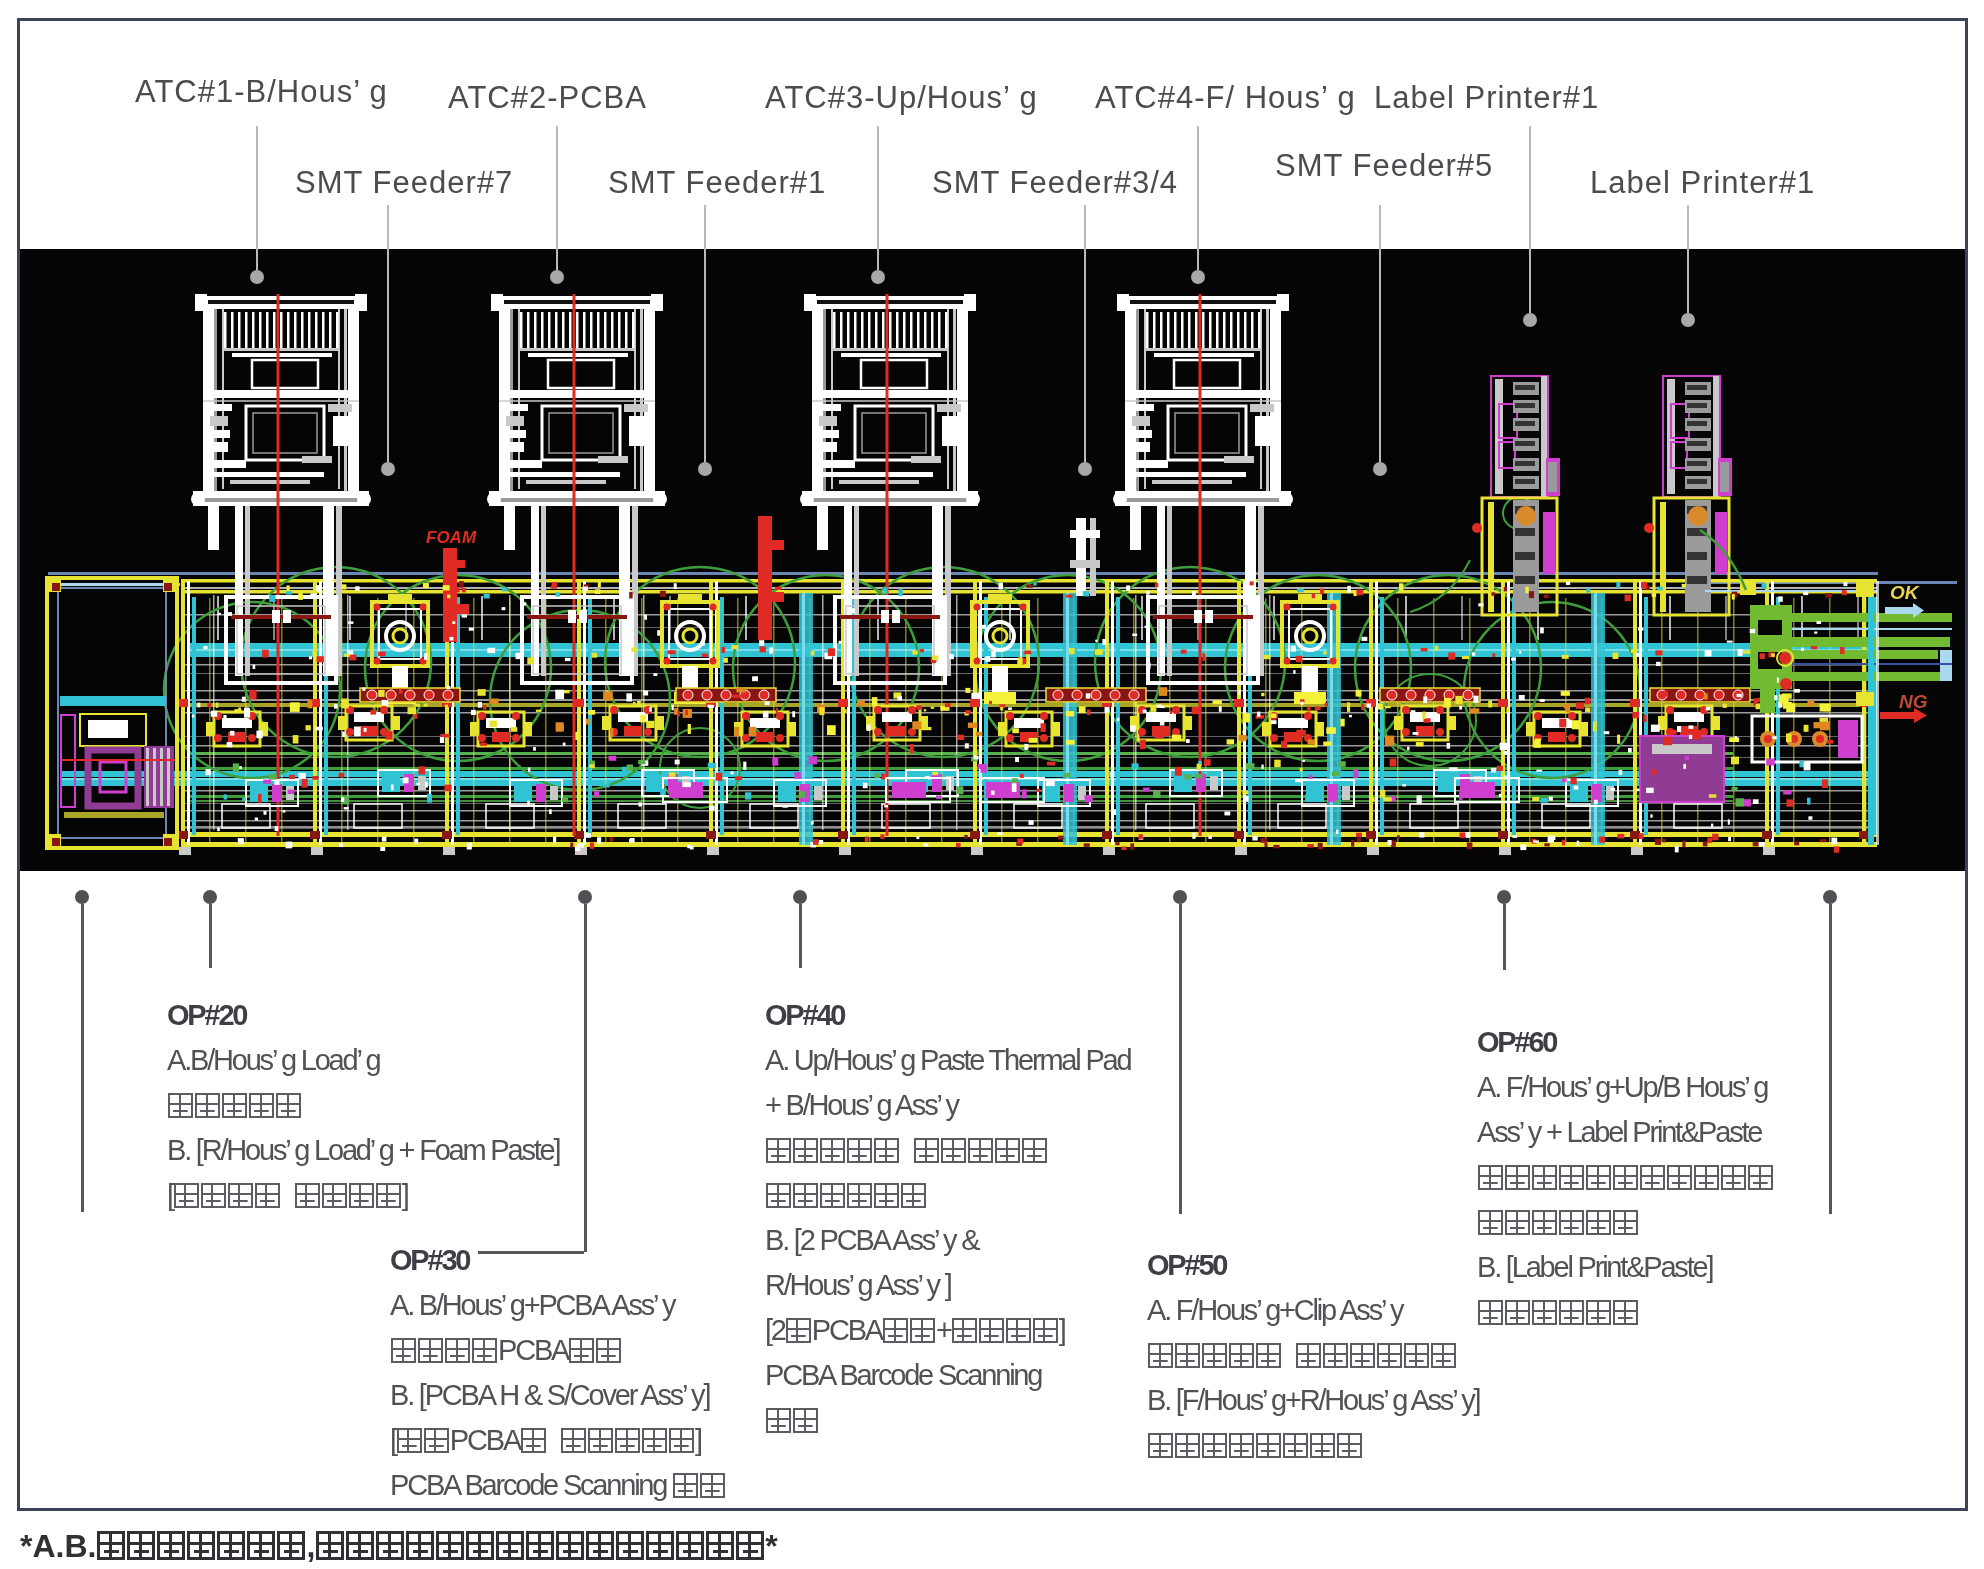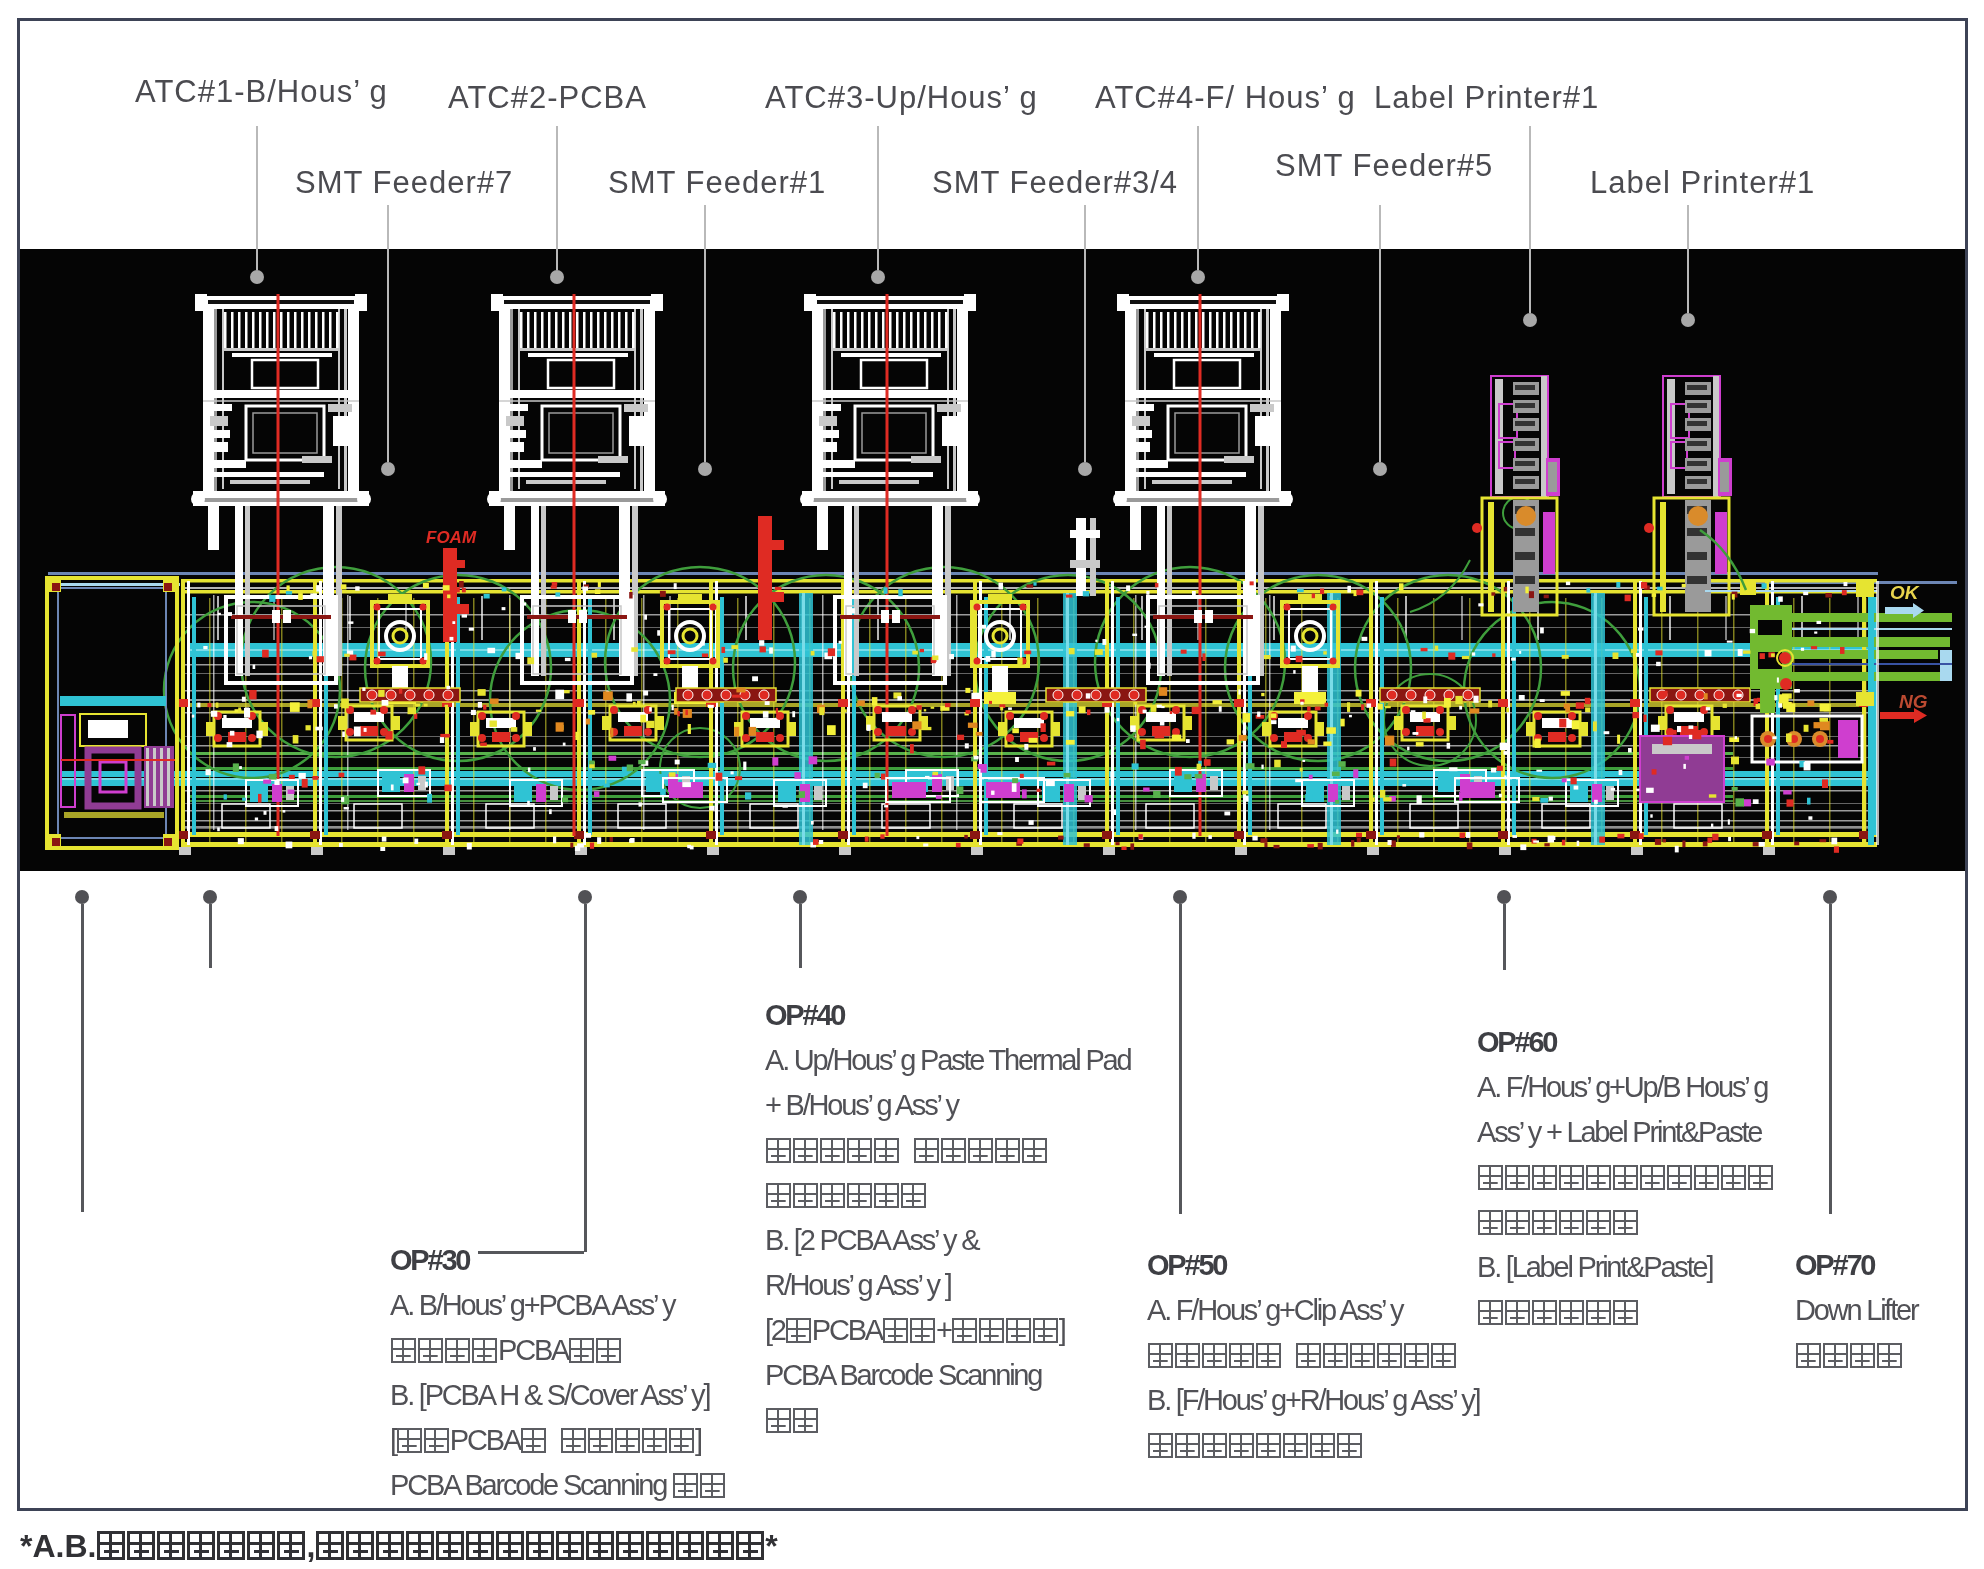--- a/index.html
+++ b/index.html
@@ -1181,18 +1181,18 @@
     <div class="vlnd" style="left:584px;top:904px;height:348px"></div>
     <div class="dotd" style="left:793px;top:890px"></div>
     <div class="vlnd" style="left:799px;top:904px;height:64px"></div>
     <div class="dotd" style="left:1173px;top:890px"></div>
     <div class="vlnd" style="left:1179px;top:904px;height:310px"></div>
     <div class="dotd" style="left:1497px;top:890px"></div>
     <div class="vlnd" style="left:1503px;top:904px;height:66px"></div>
     <div class="dotd" style="left:1823px;top:890px"></div>
     <div class="vlnd" style="left:1829px;top:904px;height:310px"></div>
     <div class="hlnd" style="left:478px;top:1251px;width:106px"></div>
+    <div class="op" style="left:167px;top:993px"><b>OP#20</b><br>A.B/Hous’ g Load’ g<br><i class="cj"></i><i class="cj"></i><i class="cj"></i><i class="cj"></i><i class="cj"></i><br>B. [R/Hous’ g Load’ g + Foam Paste]<br>[<i class="cj"></i><i class="cj"></i><i class="cj"></i><i class="cj"></i><span class="sp"></span><i class="cj"></i><i class="cj"></i><i class="cj"></i><i class="cj"></i>]</div>
     <div class="op" style="left:390px;top:1238px"><b>OP#30</b><br>A. B/Hous’ g+PCBA Ass’ y<br><i class="cj"></i><i class="cj"></i><i class="cj"></i><i class="cj"></i>PCBA<i class="cj"></i><i class="cj"></i><br>B. [PCBA H &amp; S/Cover Ass’ y]<br>[<i class="cj"></i><i class="cj"></i>PCBA<i class="cj"></i><span class="sp"></span><i class="cj"></i><i class="cj"></i><i class="cj"></i><i class="cj"></i><i class="cj"></i>]<br>PCBA Barcode Scanning <i class="cj"></i><i class="cj"></i></div>
     <div class="op" style="left:765px;top:993px"><b>OP#40</b><br>A. Up/Hous’ g Paste Thermal Pad<br>+ B/Hous’ g Ass’ y<br><i class="cj"></i><i class="cj"></i><i class="cj"></i><i class="cj"></i><i class="cj"></i><span class="sp"></span><i class="cj"></i><i class="cj"></i><i class="cj"></i><i class="cj"></i><i class="cj"></i><br><i class="cj"></i><i class="cj"></i><i class="cj"></i><i class="cj"></i><i class="cj"></i><i class="cj"></i><br>B. [2 PCBA Ass’ y &amp;<br>R/Hous’ g Ass’ y ]<br>[2<i class="cj"></i>PCBA<i class="cj"></i><i class="cj"></i>+<i class="cj"></i><i class="cj"></i><i class="cj"></i><i class="cj"></i>]<br>PCBA Barcode Scanning<br><i class="cj"></i><i class="cj"></i></div>
     <div class="op" style="left:1147px;top:1243px"><b>OP#50</b><br>A. F/Hous’ g+Clip Ass’ y<br><i class="cj"></i><i class="cj"></i><i class="cj"></i><i class="cj"></i><i class="cj"></i><span class="sp"></span><i class="cj"></i><i class="cj"></i><i class="cj"></i><i class="cj"></i><i class="cj"></i><i class="cj"></i><br>B. [F/Hous’ g+R/Hous’ g Ass’ y]<br><i class="cj"></i><i class="cj"></i><i class="cj"></i><i class="cj"></i><i class="cj"></i><i class="cj"></i><i class="cj"></i><i class="cj"></i></div>
     <div class="op" style="left:1477px;top:1020px"><b>OP#60</b><br>A. F/Hous’ g+Up/B Hous’ g<br>Ass’ y + Label Print&amp;Paste<br><i class="cj"></i><i class="cj"></i><i class="cj"></i><i class="cj"></i><i class="cj"></i><i class="cj"></i><i class="cj"></i><i class="cj"></i><i class="cj"></i><i class="cj"></i><i class="cj"></i><br><i class="cj"></i><i class="cj"></i><i class="cj"></i><i class="cj"></i><i class="cj"></i><i class="cj"></i><br>B. [Label Print&amp;Paste]<br><i class="cj"></i><i class="cj"></i><i class="cj"></i><i class="cj"></i><i class="cj"></i><i class="cj"></i></div>
-    <div class="op" style="left:1795px;top:1243px"><b>OP#70</b><br>Down Lifter<br><i class="cj"></i><i class="cj"></i><i class="cj"></i><i class="cj"></i></div>
     <div class="fn">*A.B.<i class="cjf"></i><i class="cjf"></i><i class="cjf"></i><i class="cjf"></i><i class="cjf"></i><i class="cjf"></i><i class="cjf"></i>,<i class="cjf"></i><i class="cjf"></i><i class="cjf"></i><i class="cjf"></i><i class="cjf"></i><i class="cjf"></i><i class="cjf"></i><i class="cjf"></i><i class="cjf"></i><i class="cjf"></i><i class="cjf"></i><i class="cjf"></i><i class="cjf"></i><i class="cjf"></i><i class="cjf"></i>*</div>
   </div>
 </body></html>

